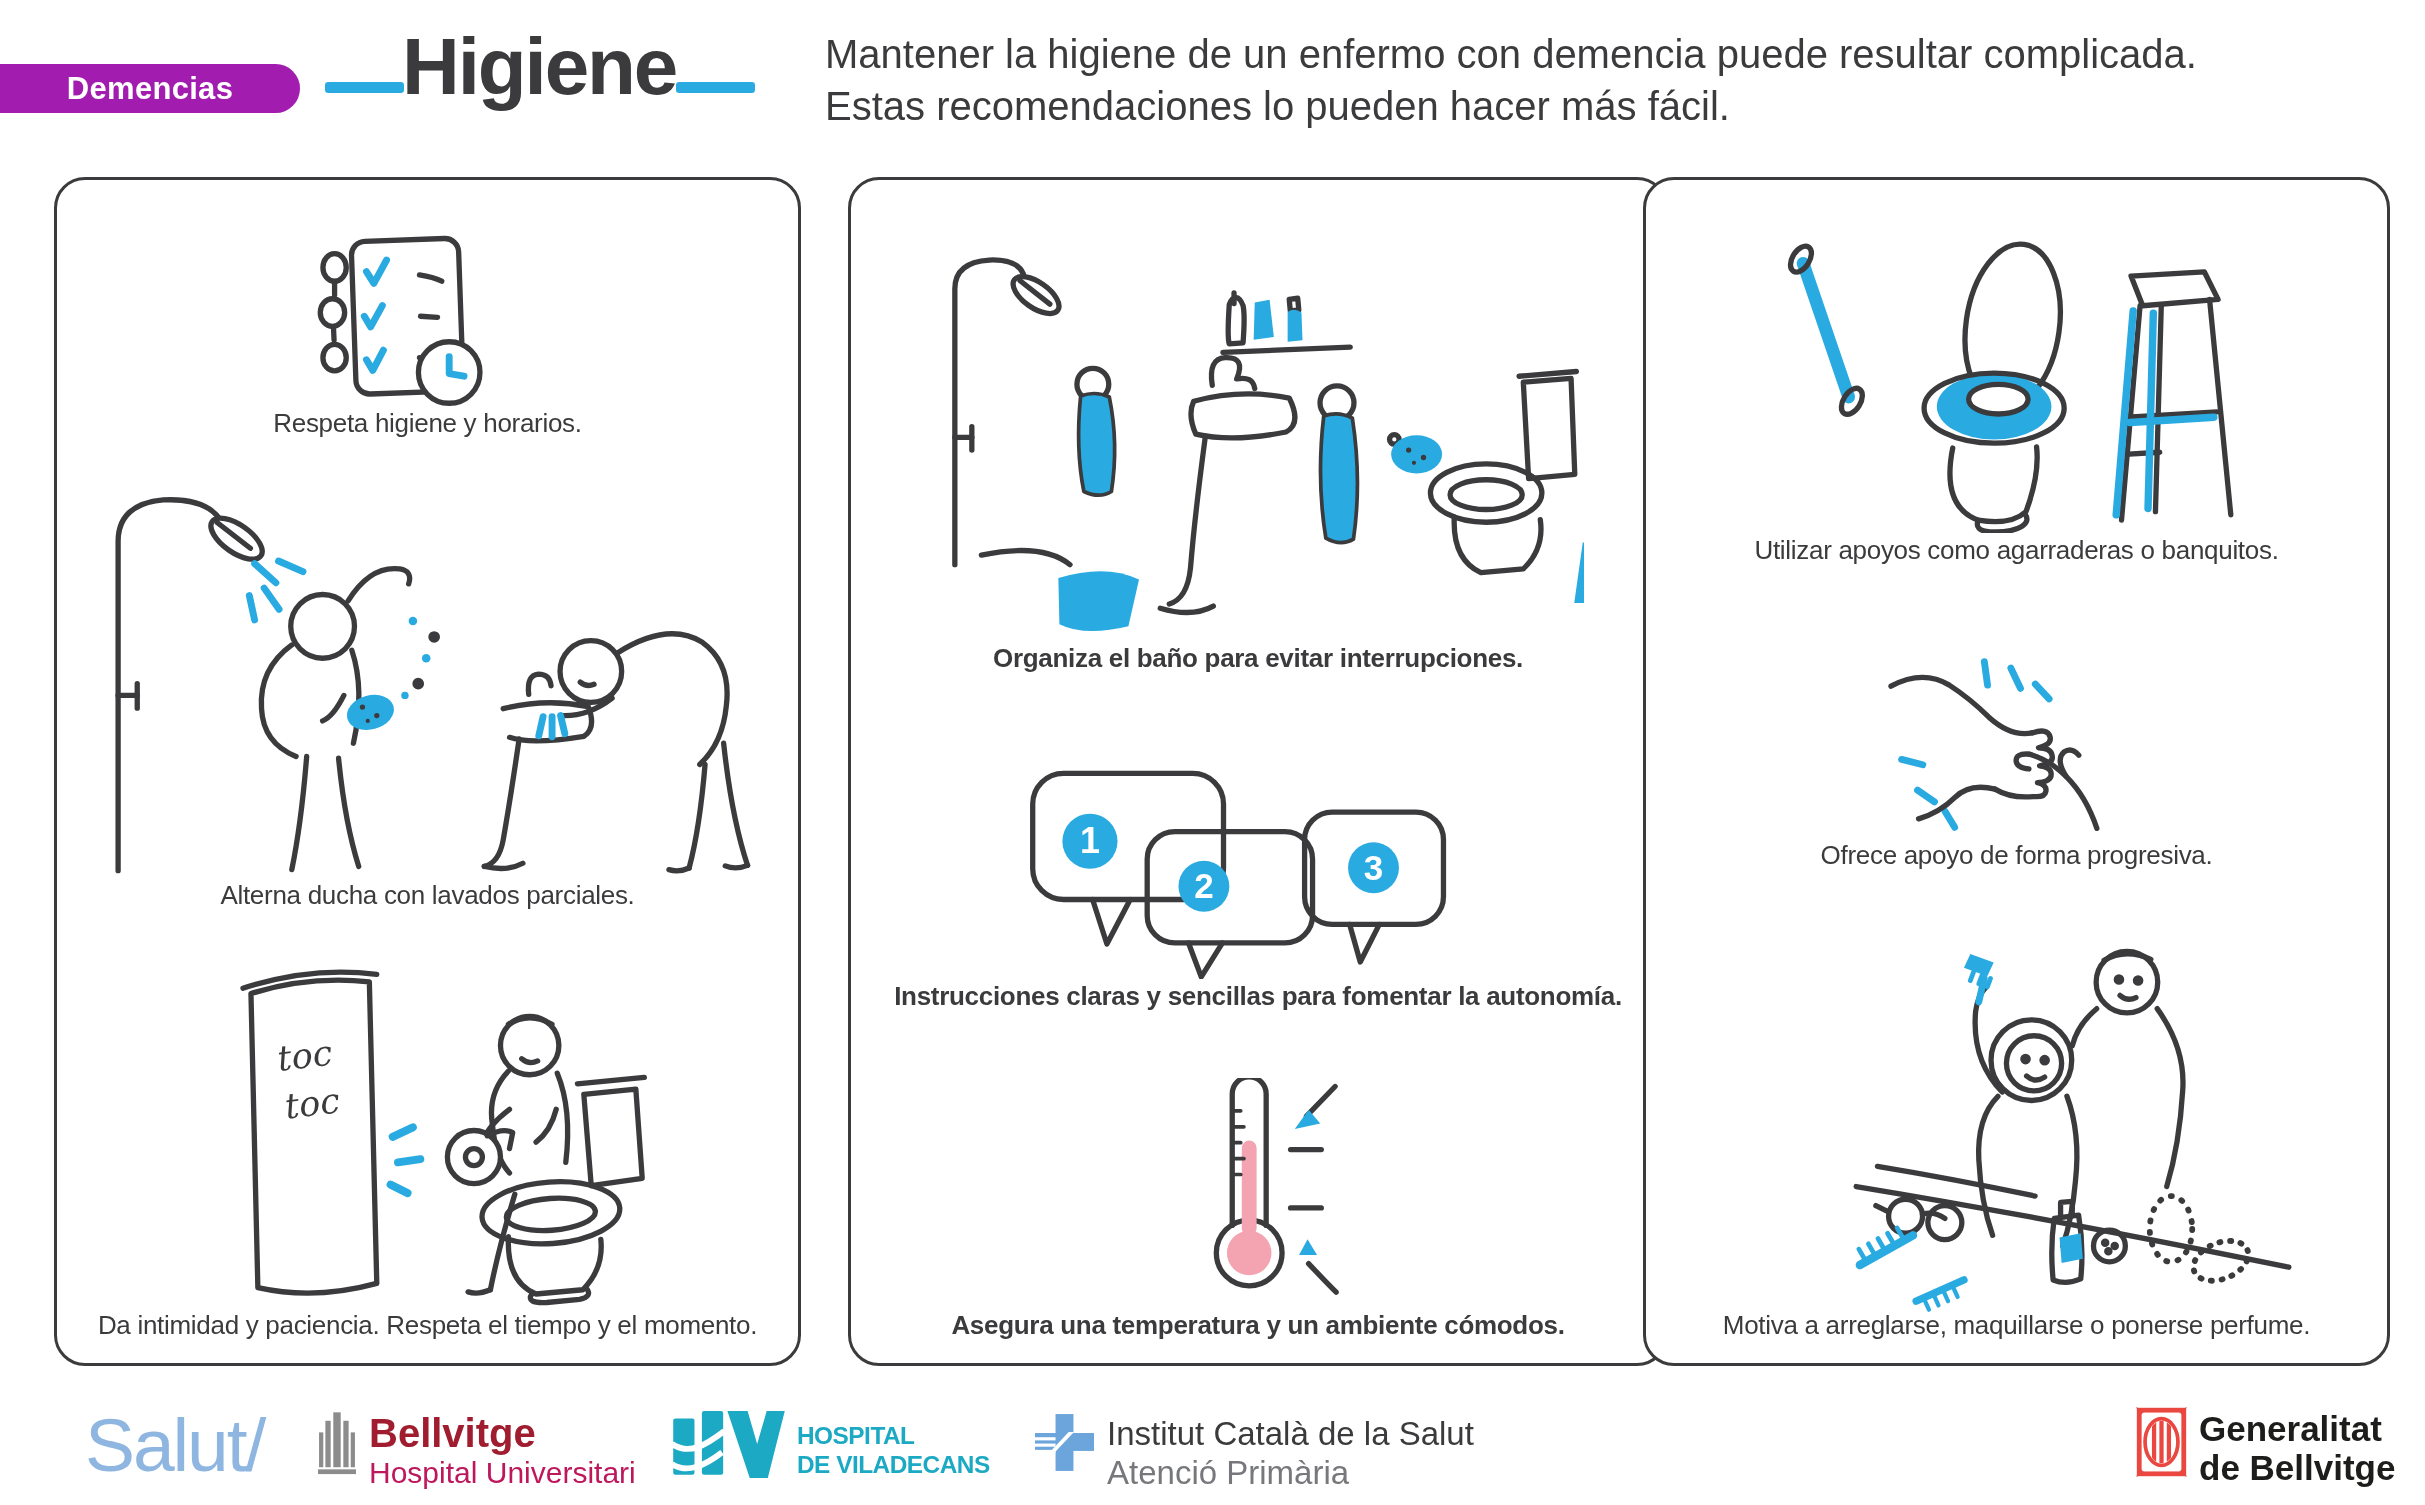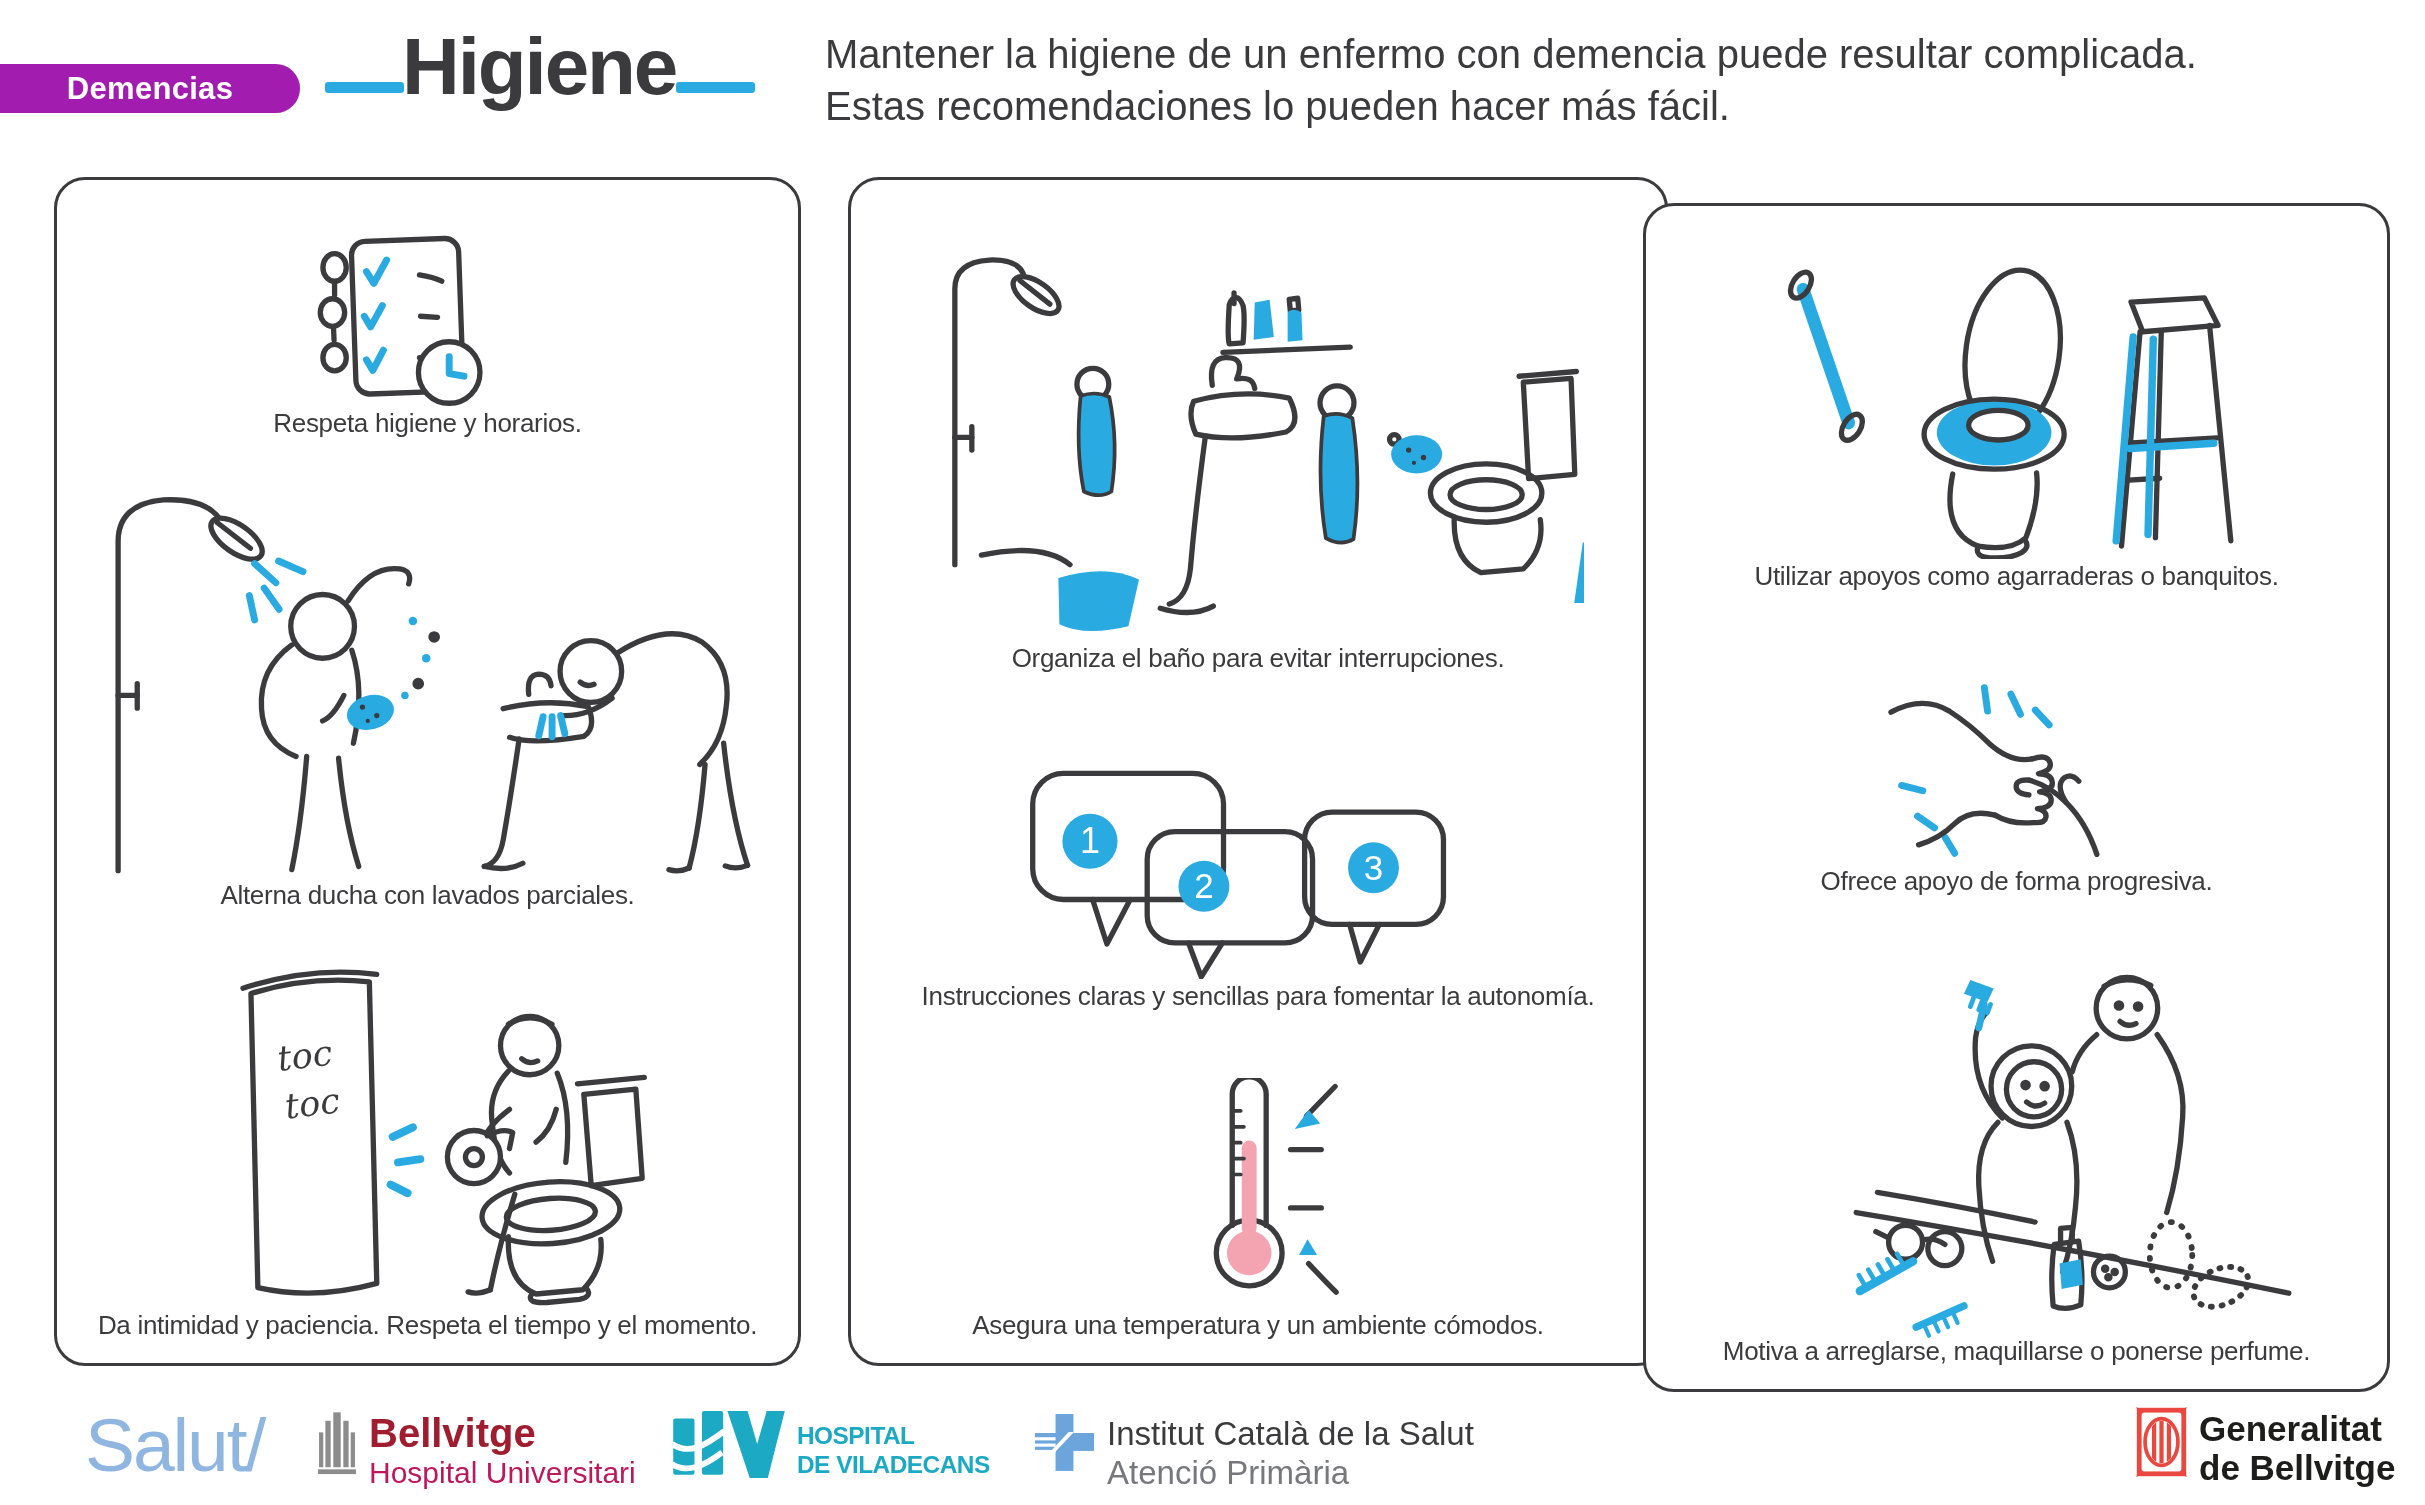--- a/index.html
+++ b/index.html
@@ -157,21 +157,21 @@
       <text x="142" y="318" font-family="DejaVu Serif, serif" font-style="italic" font-size="66" fill="#3B3B3D" transform="rotate(-7 142 318)">toc</text>
       <g class="blue-ln" stroke-width="15">
         <path d="M342,352 l38,-18"></path>
           <path d="M352,400 l42,-6"></path>
           <path d="M338,442 l32,16"></path>
       </g>
     </svg>
     <div class="caption" style="top:1130px;">Da intimidad y paciencia. Respeta el tiempo y el momento.</div>
   </div>
 
-  <div class="panel" style="left:848px;width:820px;">
+  <div class="panel" style="left:848px;width:820px;font-weight:bold;">
 
     <svg class="abs" style="left:32px;top:45px;" width="701" height="414" viewBox="0 0 1320 780">
       <g class="ink">
         <path d="M135,640 L135,120 Q135,70 200,66 Q252,64 264,92"></path>
         <ellipse cx="288" cy="132" rx="50" ry="24" transform="rotate(35 288 132)" fill="#ffffff"></ellipse>
         <path d="M258,105 l56,44"></path>
         <path d="M135,400 l32,0"></path>
           <path d="M167,380 l0,44"></path>
         <circle cx="395" cy="300" r="30"></circle>
         <path d="M185,622 Q300,598 352,640"></path>
@@ -247,21 +247,21 @@
       <g class="ink">
         <path d="M322,16 L268,72"></path>
         <path d="M324,404 Q302,382 272,350"></path>
       </g>
       <polygon points="246,96 272,60 294,86" class="blue-fill"></polygon>
       <polygon points="254,334 288,334 270,304" class="blue-fill"></polygon>
     </svg>
     <div class="caption" style="top:1130px;">Asegura una temperatura y un ambiente cómodos.</div>
   </div>
 
-  <div class="panel" style="left:1643px;width:747px;margin-top:26px;">
+  <div class="panel" style="left:1643px;width:747px;">
 
     <svg class="abs" style="left:104px;top:45px;" width="536" height="308" viewBox="0 0 1010 580">
       <path d="M100,72 L186,324" class="blue-ln" stroke-width="24"></path>
       <g class="ink">
         <ellipse cx="96" cy="64" rx="16" ry="27" transform="rotate(32 96 64)"></ellipse>
         <ellipse cx="192" cy="332" rx="16" ry="27" transform="rotate(32 192 332)"></ellipse>
         <ellipse cx="495" cy="190" rx="88" ry="155" transform="rotate(8 495 190)" fill="#ffffff"></ellipse>
       </g>
       <ellipse cx="460" cy="342" rx="108" ry="62" class="blue-fill"></ellipse>
       <g class="ink">

